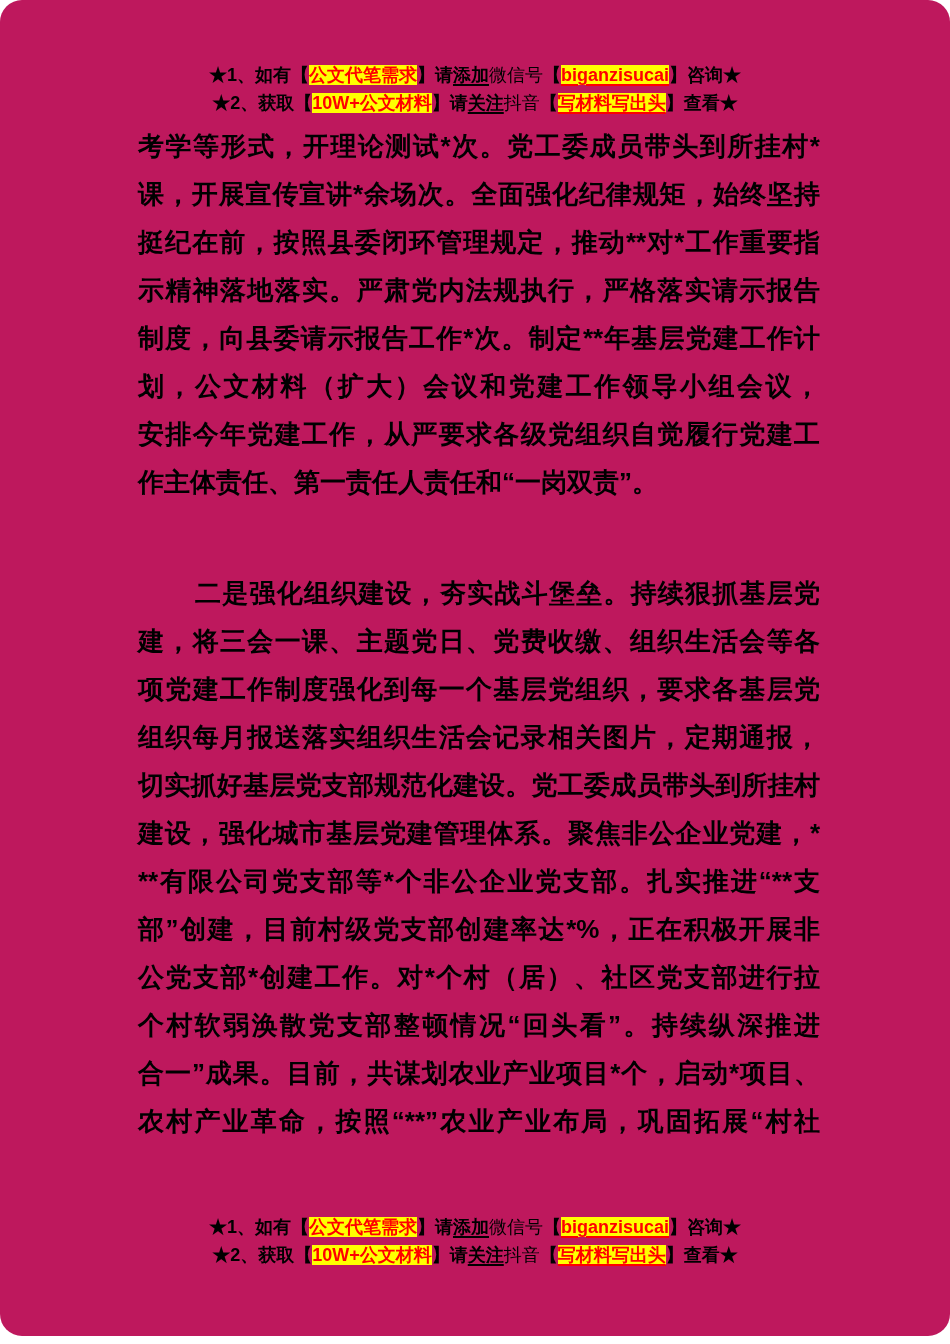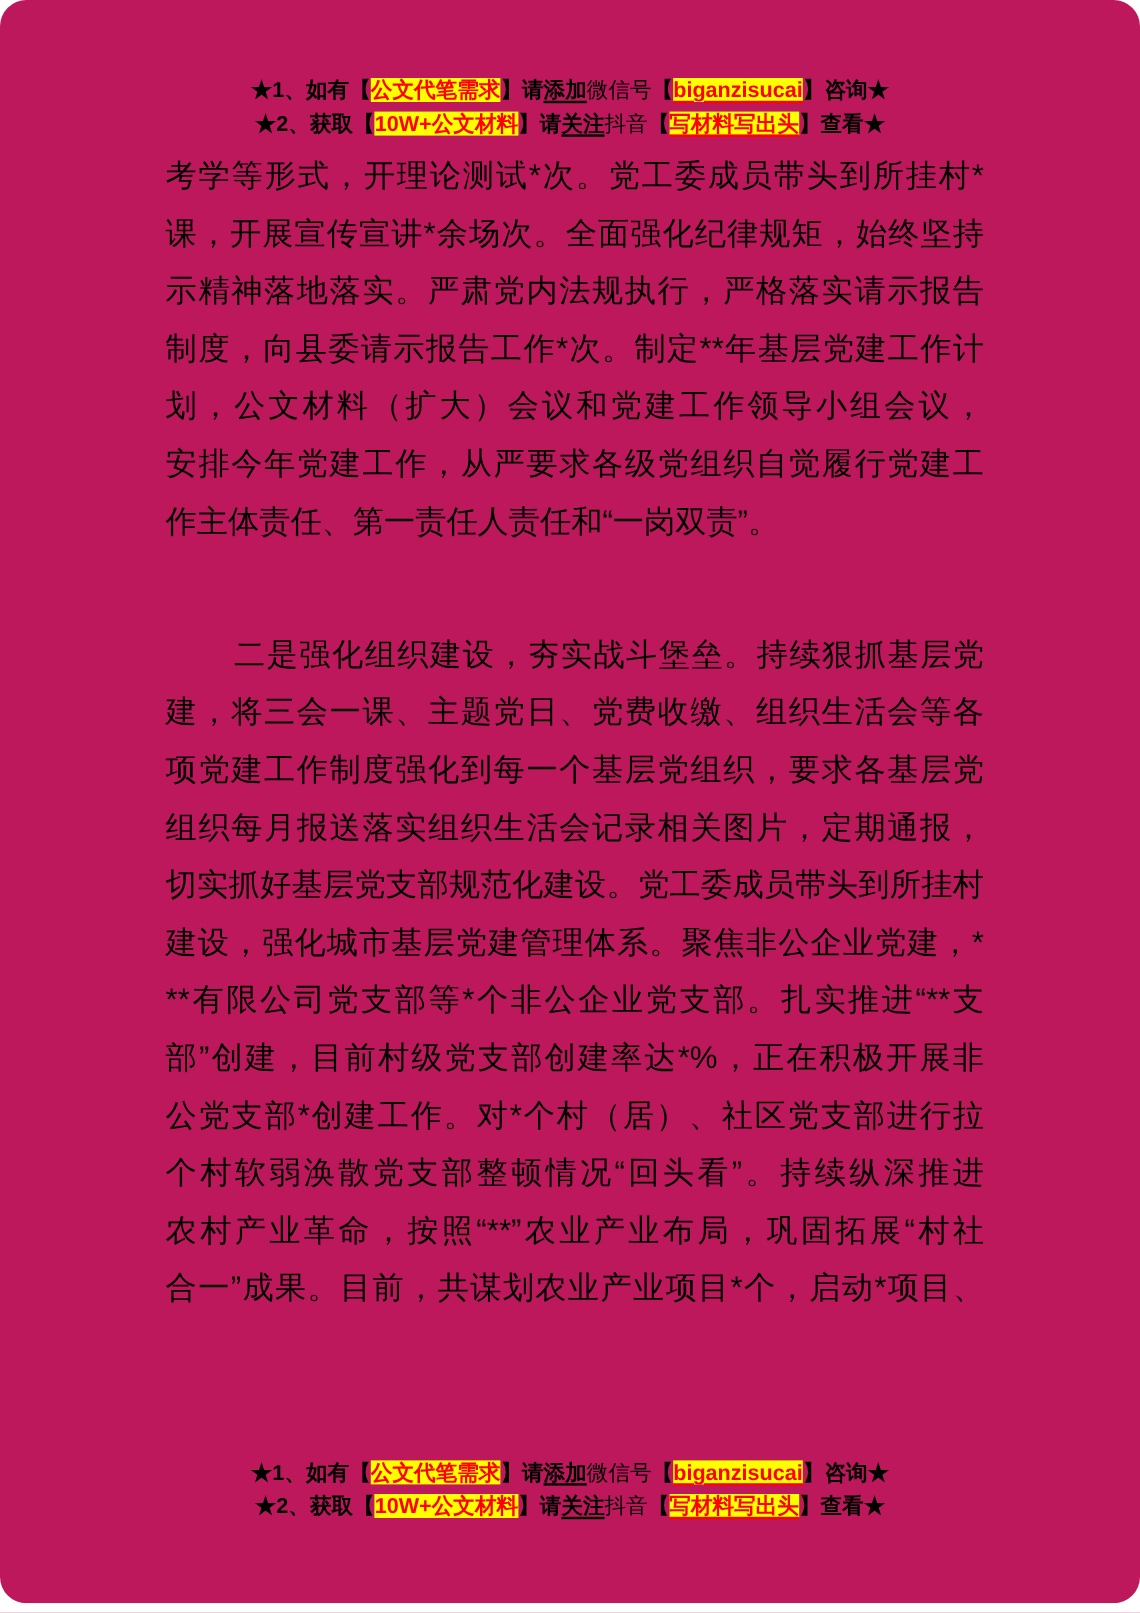--- a/index.html
+++ b/index.html
@@ -41,20 +41,21 @@
   }
   .para{margin:0;padding:0;}
   .para.second{margin-top:63px;}
   .bline{
     font-size:26px;
     line-height:48px;
     text-align:justify;
     text-align-last:justify;
     white-space:normal;
     color:var(--ink);
+    font-weight:bold;
   }
   .bline.para-end{text-align-last:left;}
   .bline.indent{text-indent:57px;}
 </style>
 </head>
 <body>
 
 <div class="page" style="--hl: #ffff00; --red: #ff0000; --ink: #000000;">
 
   <div class="promo header">
@@ -63,39 +64,40 @@
     </div>
     <div>
       <span class="seg">★2、获取【</span><span class="seg hl red">10W+公文材料</span><span class="seg">】请</span><span class="seg ul">关注</span><span class="seg rg">抖音</span><span class="seg">【</span><span class="seg hl red ul">写材料写出头</span><span class="seg">】查看★</span>
     </div>
   </div>
 
   <div class="doc-body">
     <div class="para first">
       <div class="bline">考学等形式，开理论测试*次。党工委成员带头到所挂村*</div>
       <div class="bline">课，开展宣传宣讲*余场次。全面强化纪律规矩，始终坚持</div>
+      <div class="bline">挺纪在前，按照县委闭环管理规定，推动**对*工作重要指</div>
       <div class="bline">示精神落地落实。严肃党内法规执行，严格落实请示报告</div>
       <div class="bline">制度，向县委请示报告工作*次。制定**年基层党建工作计</div>
       <div class="bline">划，公文材料（扩大）会议和党建工作领导小组会议，</div>
       <div class="bline">安排今年党建工作，从严要求各级党组织自觉履行党建工</div>
       <div class="bline para-end">作主体责任、第一责任人责任和“一岗双责”。</div>
     </div>
     <div class="para second">
       <div class="bline indent">二是强化组织建设，夯实战斗堡垒。持续狠抓基层党</div>
       <div class="bline">建，将三会一课、主题党日、党费收缴、组织生活会等各</div>
       <div class="bline">项党建工作制度强化到每一个基层党组织，要求各基层党</div>
       <div class="bline">组织每月报送落实组织生活会记录相关图片，定期通报，</div>
       <div class="bline">切实抓好基层党支部规范化建设。党工委成员带头到所挂村</div>
       <div class="bline">建设，强化城市基层党建管理体系。聚焦非公企业党建，*</div>
       <div class="bline">**有限公司党支部等*个非公企业党支部。扎实推进“**支</div>
       <div class="bline">部”创建，目前村级党支部创建率达*%，正在积极开展非</div>
       <div class="bline">公党支部*创建工作。对*个村（居）、社区党支部进行拉</div>
       <div class="bline">个村软弱涣散党支部整顿情况“回头看”。持续纵深推进</div>
+      <div class="bline">合一”成果。目前，共谋划农业产业项目*个，启动*项目、</div>
       <div class="bline">农村产业革命，按照“**”农业产业布局，巩固拓展“村社</div>
-      <div class="bline">合一”成果。目前，共谋划农业产业项目*个，启动*项目、</div>
     </div>
   </div>
 
   <div class="promo footer">
     <div>
       <span class="seg">★1、如有【</span><span class="seg hl red">公文代笔需求</span><span class="seg">】请</span><span class="seg ul">添加</span><span class="seg rg">微信号</span><span class="seg">【</span><span class="seg hl red ul">biganzisucai</span><span class="seg">】咨询★</span>
     </div>
     <div>
       <span class="seg">★2、获取【</span><span class="seg hl red">10W+公文材料</span><span class="seg">】请</span><span class="seg ul">关注</span><span class="seg rg">抖音</span><span class="seg">【</span><span class="seg hl red ul">写材料写出头</span><span class="seg">】查看★</span>
     </div>

